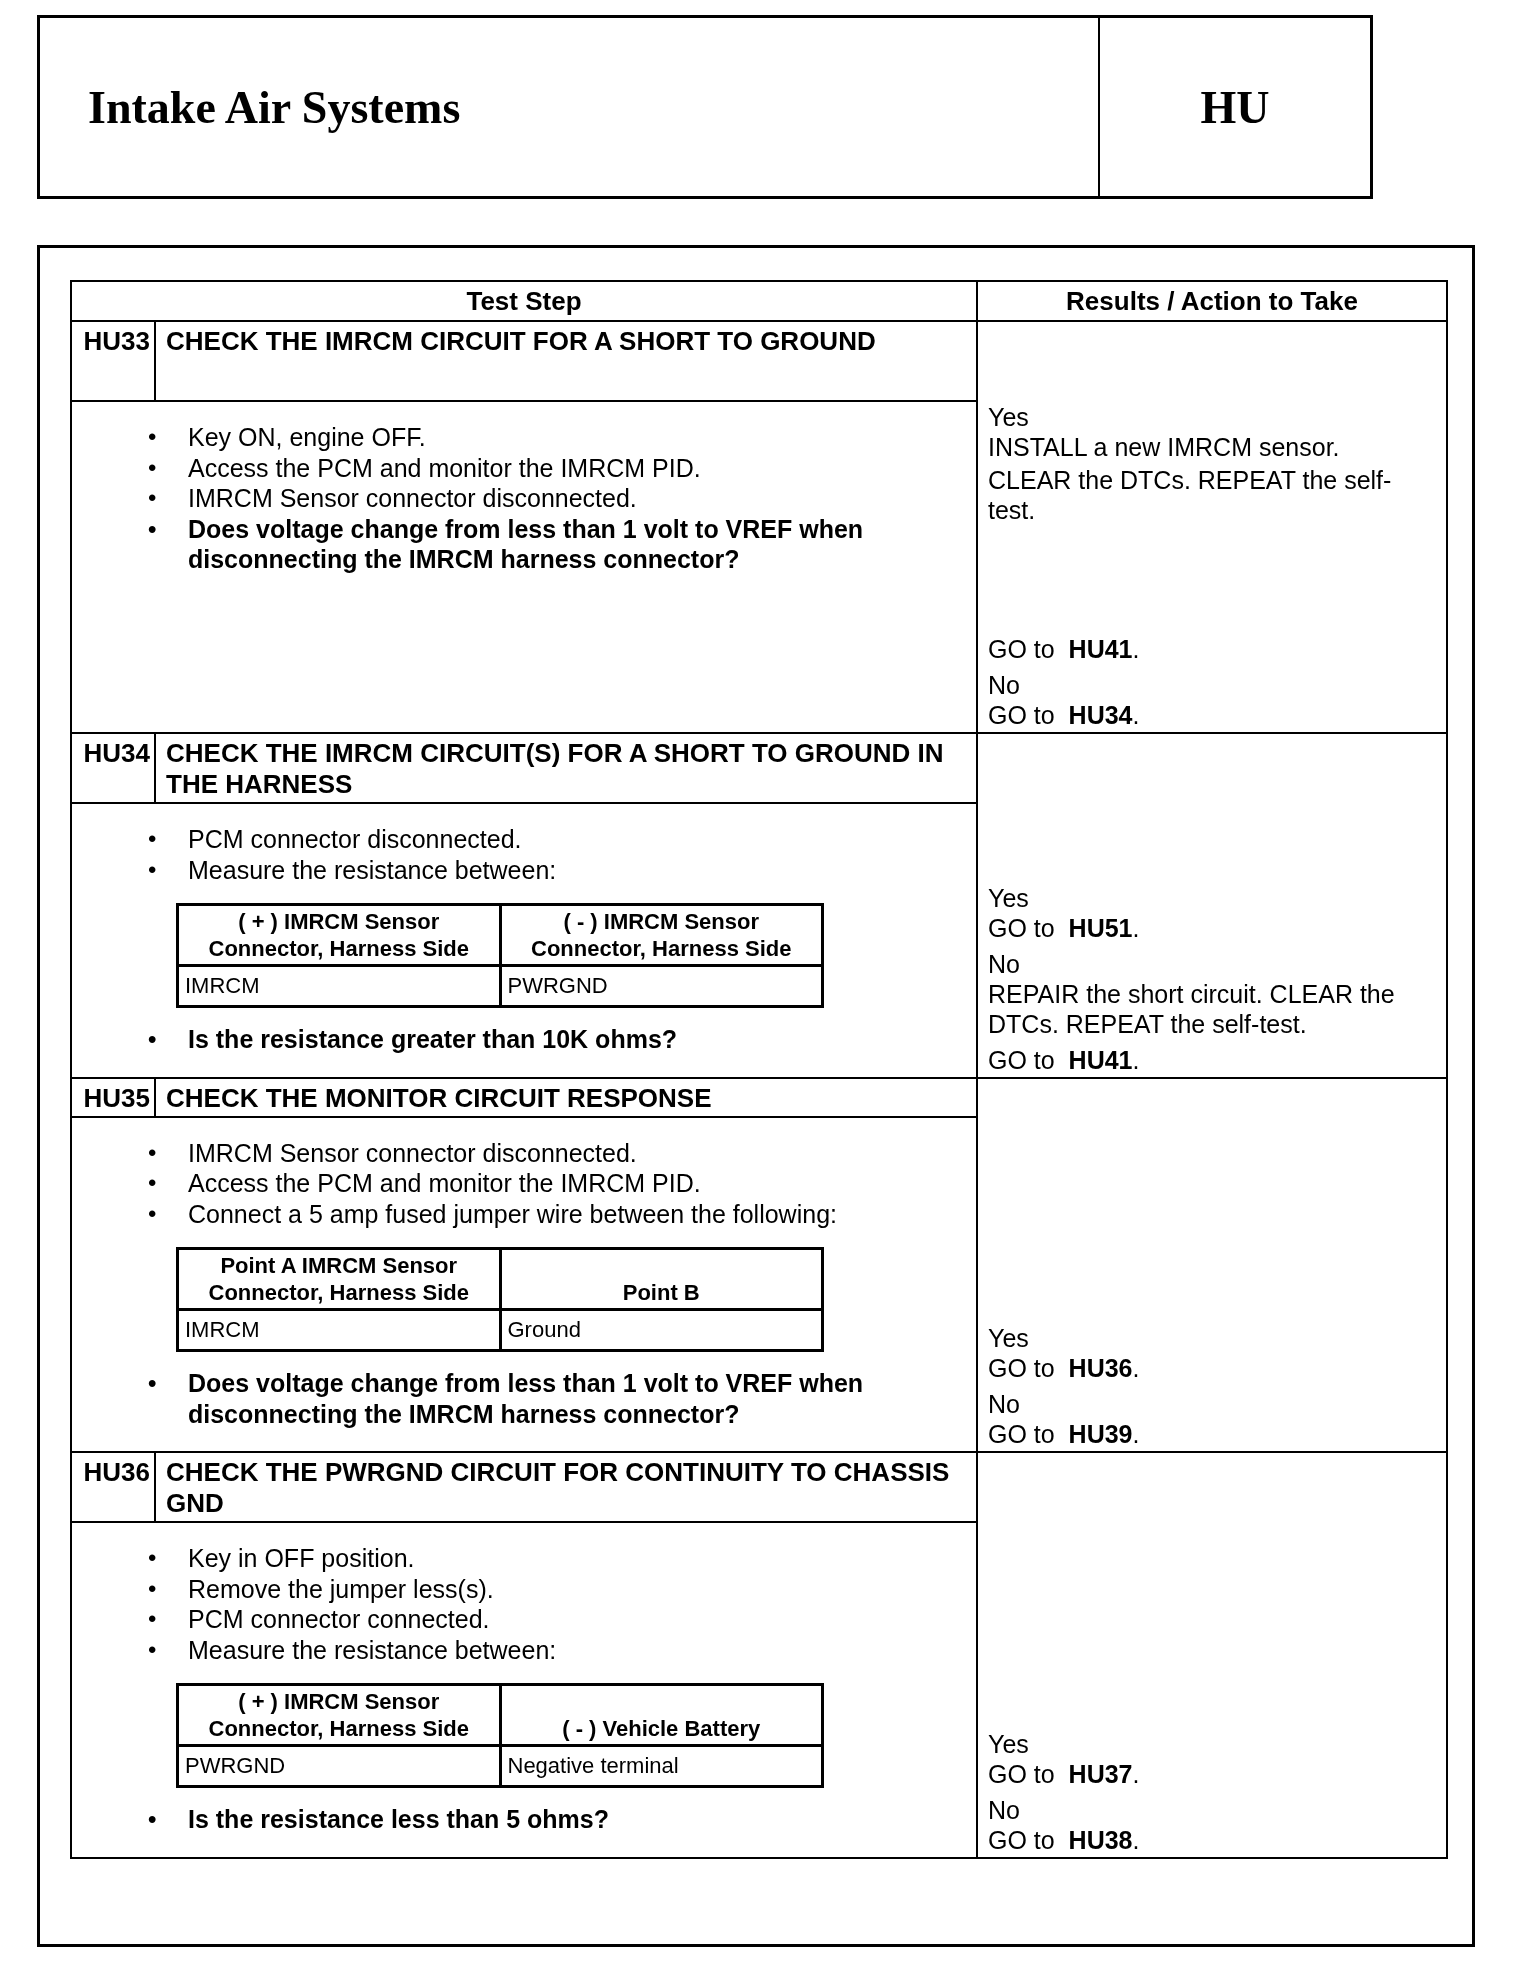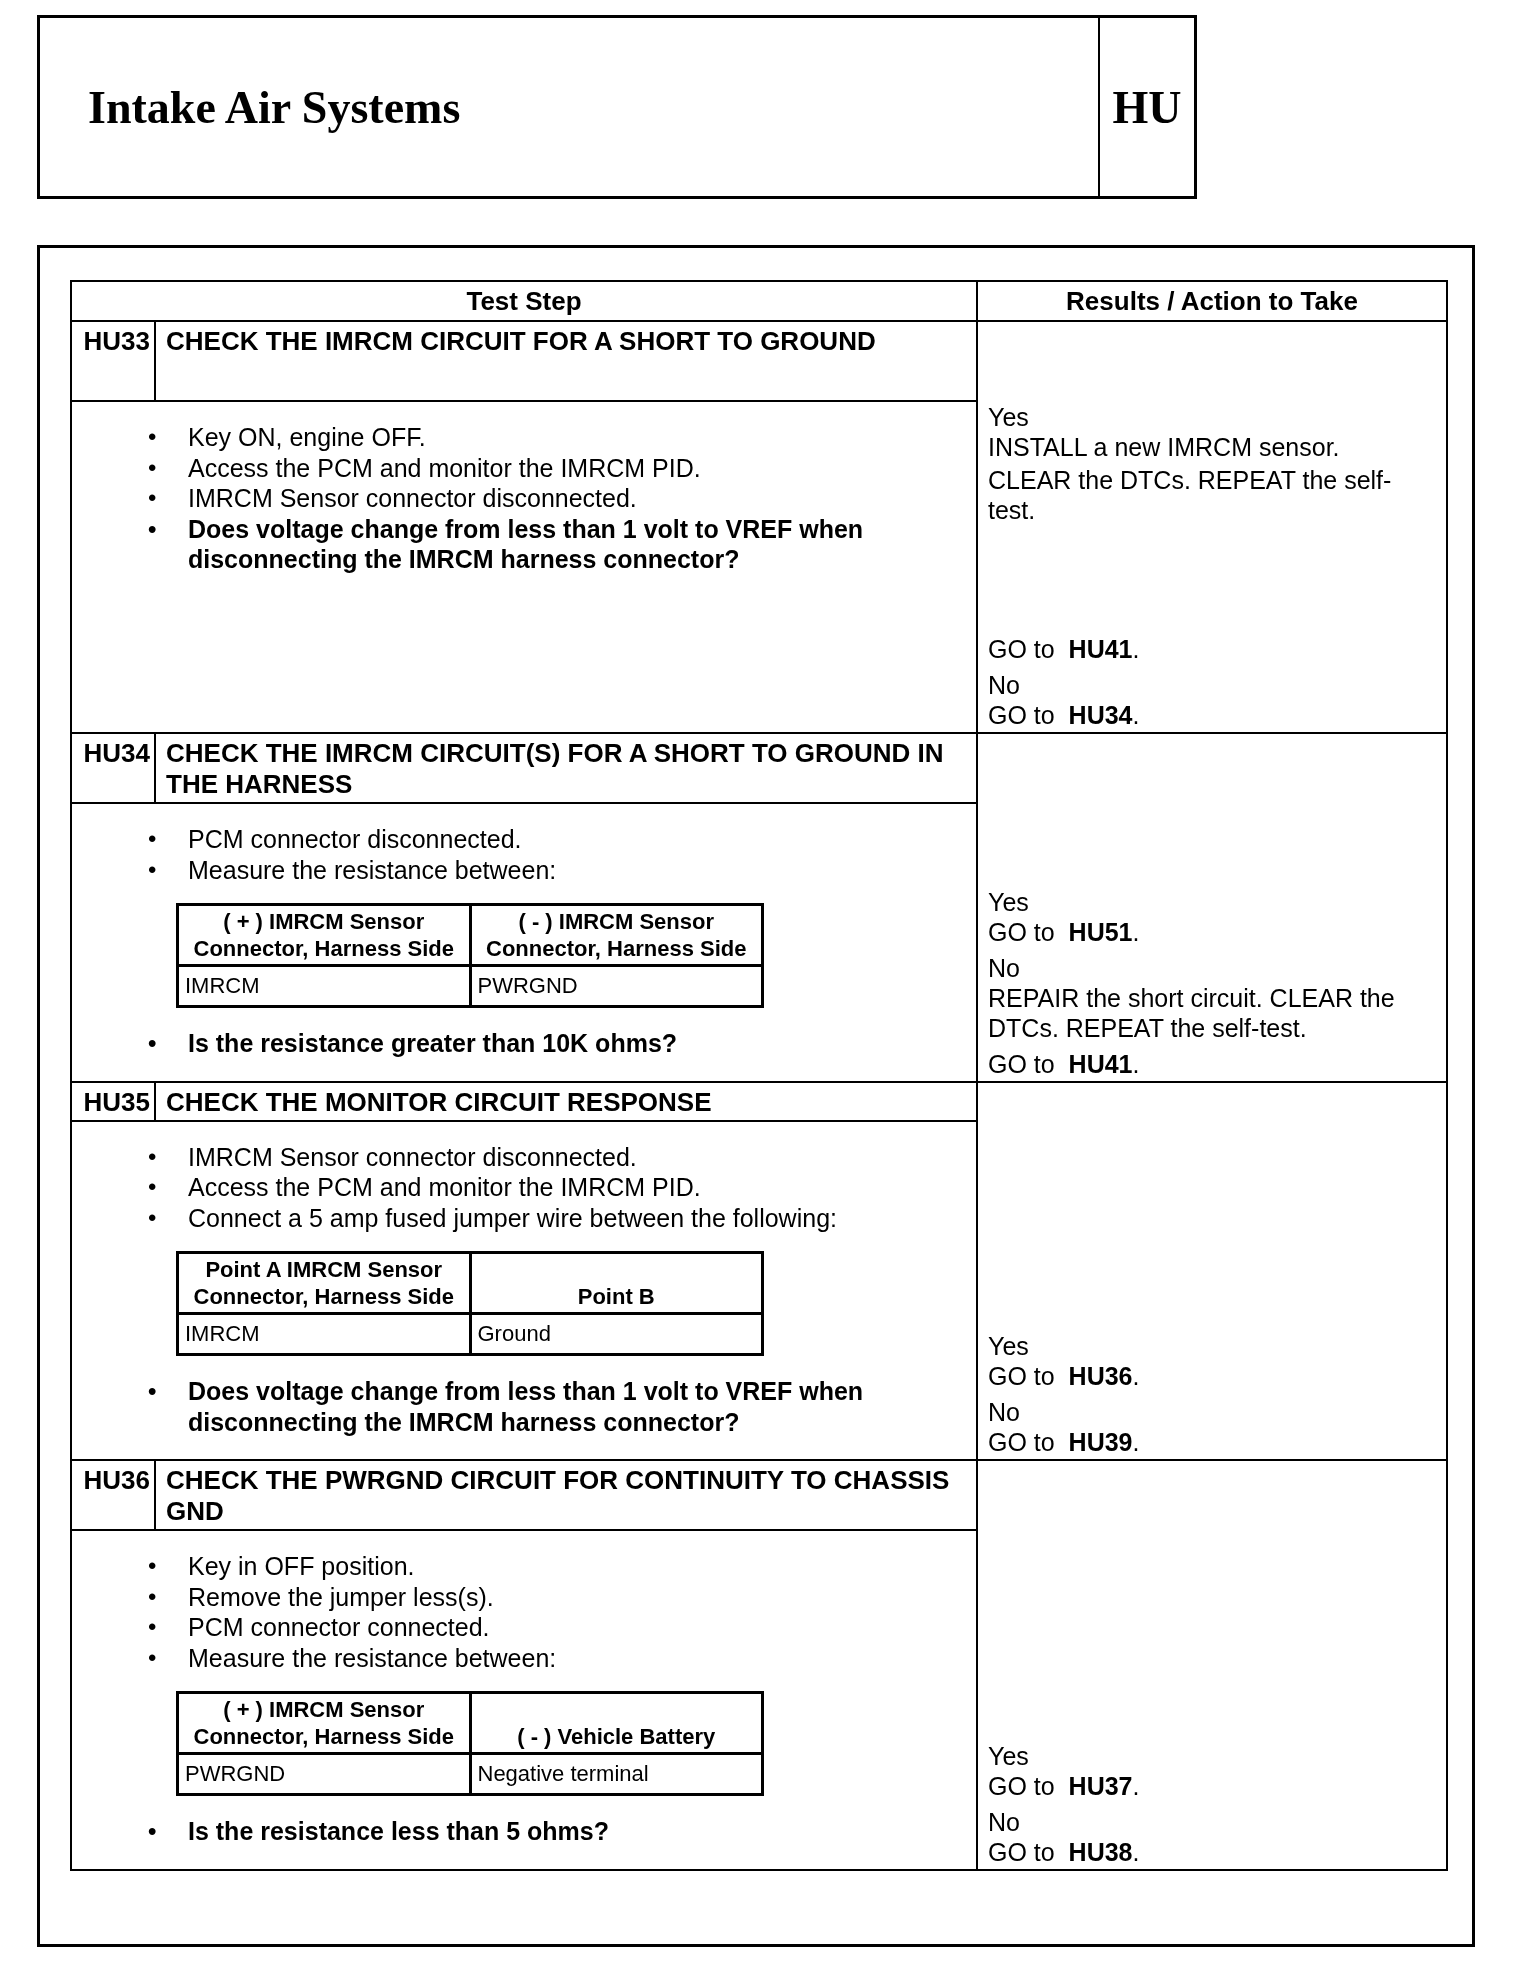--- a/index.html
+++ b/index.html
@@ -1,19 +1,19 @@
 <!DOCTYPE html>
 <html><head>
   <meta charset="utf-8">
   <style>
     html, body { margin: 0; padding: 0; background: #ffffff; }
     body { width: 1520px; height: 1966px; position: relative; color: #000; font-family: "Liberation Sans", sans-serif; }
 
     .header-box {
-      position: absolute; left: 37px; top: 15px; width: 1160px; height: 184px;
+      position: absolute; left: 37px; top: 15px; width: 1336px; height: 184px;
       border: 3px solid #000; box-sizing: border-box; display: flex;
     }
     .header-title {
       flex: 0 0 1010px; border-right: 2px solid #000; display: flex; align-items: center;
       padding-left: 48px; font-family: "Liberation Serif", serif; font-weight: bold; font-size: 46px;
     }
     .header-code {
       flex: 1; display: flex; align-items: center; justify-content: center;
       font-family: "Liberation Serif", serif; font-weight: bold; font-size: 46px; border-radius: 27px;
     }
@@ -38,21 +38,21 @@
 
     .step-body { padding: 4px 0 6px 0 !important; }
     ul.bullets { list-style: none; margin: 16px; padding: 0 0 0 100px; }
     ul.bullets li { position: relative; font-size: 25px; line-height: 30.5px; }
     ul.bullets li::before {
       content: "\2022"; position: absolute; left: -40px; top: 0; font-size: 24px;
     }
     ul.bullets li.q { font-weight: bold; }
 
     table.sub {
-      border-collapse: collapse; margin: 18px 0 20px 104px; width: 588px; table-layout: fixed;
+      border-collapse: collapse; margin: 18px 0 8px 104px; width: 648px; table-layout: fixed;
     }
     table.sub td { border: 3px solid #000 !important; font-size: 22px; padding: 2px 6px !important; }
     table.sub td.h { font-weight: bold; text-align: center; vertical-align: bottom; line-height: 27px; }
     table.sub td.v { vertical-align: middle; height: 34px; }
 
     .results { font-size: 25px; line-height: 30px; padding: 0 10px !important; position: relative; }
     .results .lbl { font-weight: normal; }
     .results .ref { font-weight: bold; }
     .gap { height: 6px; }
   </style>

